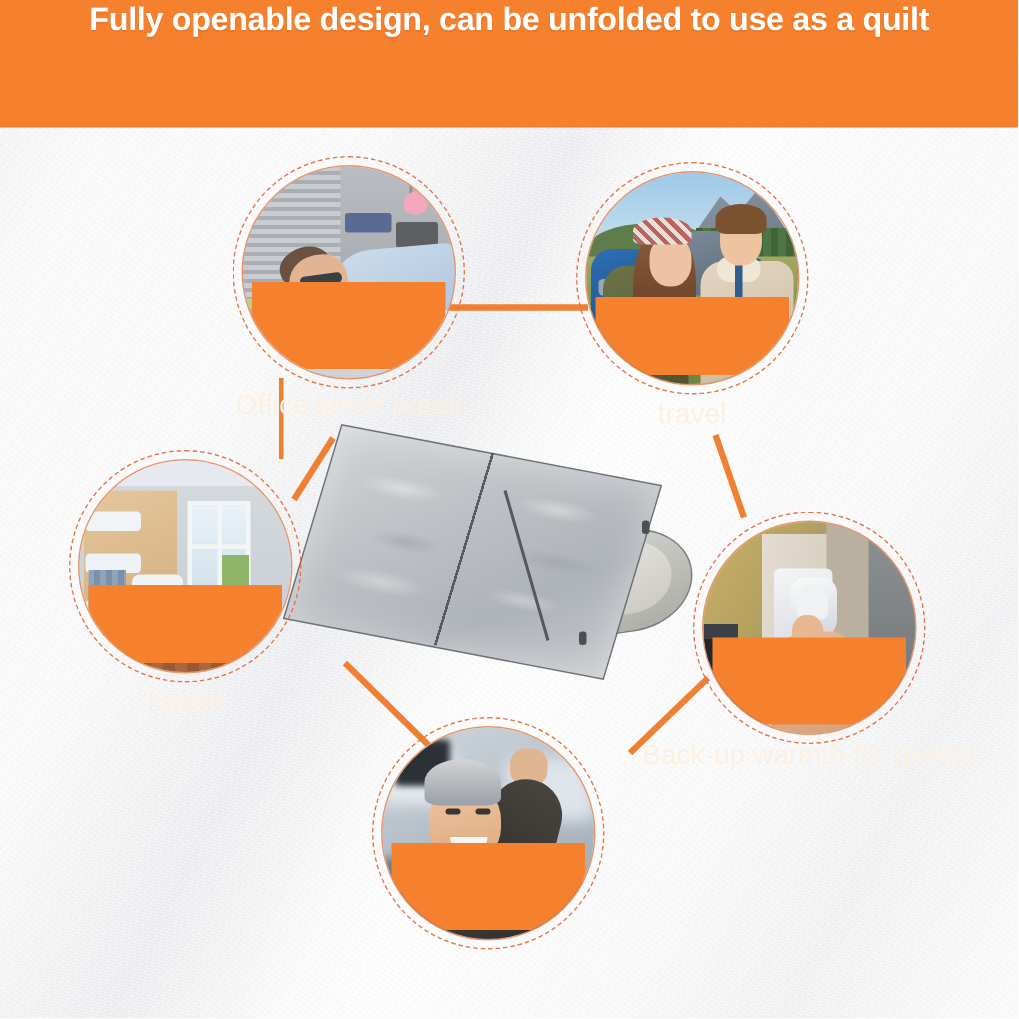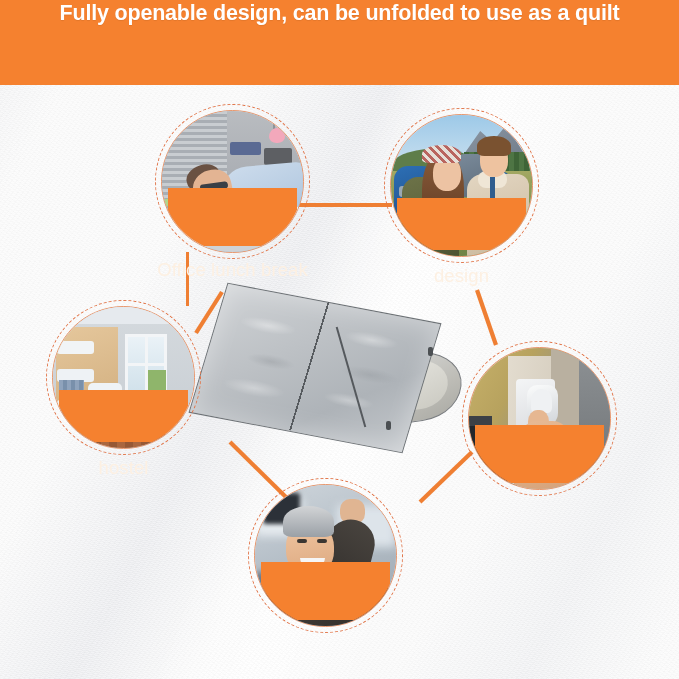--- a/index.html
+++ b/index.html
@@ -335,21 +335,21 @@
             <div class="tv-white1"></div>
           <div class="tv-hair1"></div>
             <div class="tv-face1"></div>
             <div class="tv-hat1"></div>
         </div>
       </div>
       <div class="label">
         <div class="label-fill"></div>
       </div>
     </div>
-    <div class="label-txt" style="position:absolute;left:-42px;right:-42px;top:158px;">design</div>
+    <div class="label-txt" style="position:absolute;left:-42px;right:-42px;top:158px;">travel</div>
   </div>
 
   <div class="node" style="left:46px;top:300px;">
     <div class="dash-ring"></div>
     <div class="photo">
       <div class="photo-inner">
         <div class="scene">
           <div class="ho-wall"></div>
             <div class="ho-ceil"></div>
           <div class="ho-floor"></div>
@@ -391,20 +391,21 @@
             <div class="db-btn"></div>
             <div class="db-cap"></div>
           <div class="db-finger"></div>
             <div class="db-hand"></div>
         </div>
       </div>
       <div class="label">
         <div class="label-fill"></div>
       </div>
     </div>
+    <div class="label-txt" style="position:absolute;left:-44px;right:-44px;top:152px;">Back-up warmth for guests</div>
   </div>
 
   <div class="node two-line" style="left:248px;top:478px;">
     <div class="dash-ring"></div>
     <div class="photo">
       <div class="photo-inner">
         <div class="scene">
           <div class="tr-bg"></div>
             <div class="tr-blur1"></div>
             <div class="tr-blur2"></div>

